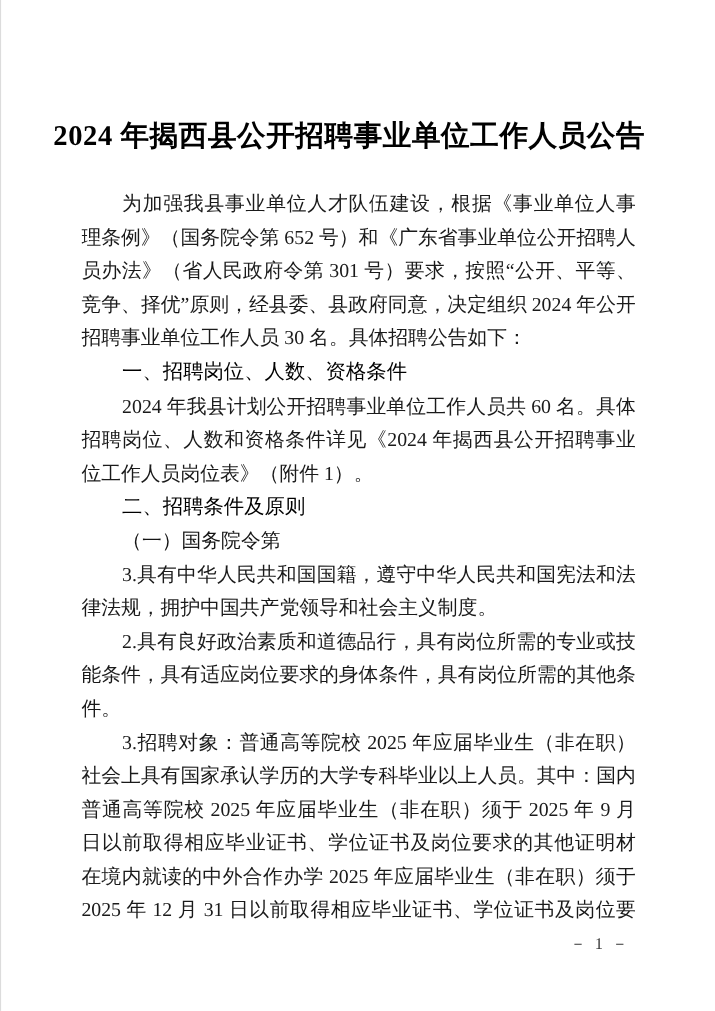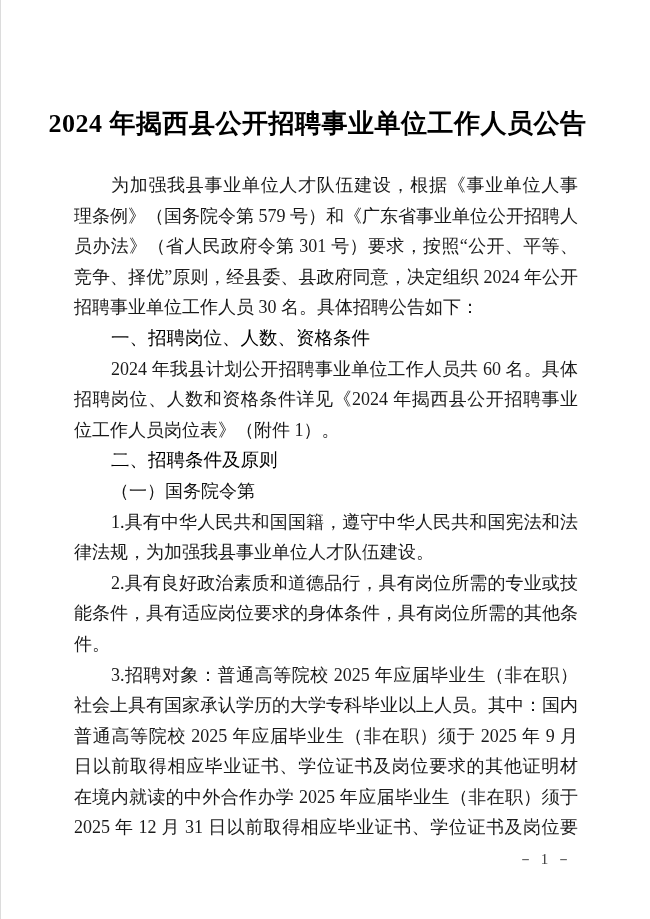--- a/index.html
+++ b/index.html
@@ -74,37 +74,37 @@
 </head>
 <body>
 
 <div class="page">
 
   <h1 class="doc-title">2024 年揭西县公开招聘事业单位工作人员公告</h1>
 
   <div class="body-text">
 
     <div class="ln just first">为加强我县事业单位人才队伍建设，根据《事业单位人事管</div>
-    <div class="ln just">理条例》（国务院令第 579 号）和《广东省事业单位公开招聘人</div>
+    <div class="ln just">理条例》（国务院令第 652 号）和《广东省事业单位公开招聘人</div>
     <div class="ln just">员办法》（省人民政府令第 301 号）要求，按照“公开、平等、</div>
     <div class="ln just">竞争、择优”原则，经县委、县政府同意，决定组织 2024 年公开</div>
     <div class="ln">招聘事业单位工作人员 30 名。具体招聘公告如下：</div>
 
     <div class="ln h-black first">一、招聘岗位、人数、资格条件</div>
 
     <div class="ln just first">2024 年我县计划公开招聘事业单位工作人员共 60 名。具体</div>
     <div class="ln just">招聘岗位、人数和资格条件详见《2024 年揭西县公开招聘事业单</div>
     <div class="ln">位工作人员岗位表》（附件 1）。</div>
 
     <div class="ln h-black first">二、招聘条件及原则</div>
 
     <div class="ln sub first">（一）国务院令第</div>
 
-    <div class="ln just first">1.具有中华人民共和国国籍，遵守中华人民共和国宪法和法</div>
-    <div class="ln">律法规，为加强我县事业单位人才队伍建设。</div>
+    <div class="ln just first">3.具有中华人民共和国国籍，遵守中华人民共和国宪法和法</div>
+    <div class="ln">律法规，拥护中国共产党领导和社会主义制度。</div>
 
     <div class="ln just first">2.具有良好政治素质和道德品行，具有岗位所需的专业或技</div>
     <div class="ln just">能条件，具有适应岗位要求的身体条件，具有岗位所需的其他条</div>
     <div class="ln">件。</div>
 
     <div class="ln just first">3.招聘对象：普通高等院校 2025 年应届毕业生（非在职）和</div>
     <div class="ln just">社会上具有国家承认学历的大学专科毕业以上人员。其中：国内</div>
     <div class="ln just">普通高等院校 2025 年应届毕业生（非在职）须于 2025 年 9 月 30</div>
     <div class="ln just">日以前取得相应毕业证书、学位证书及岗位要求的其他证明材料；</div>
     <div class="ln just">在境内就读的中外合作办学 2025 年应届毕业生（非在职）须于</div>

